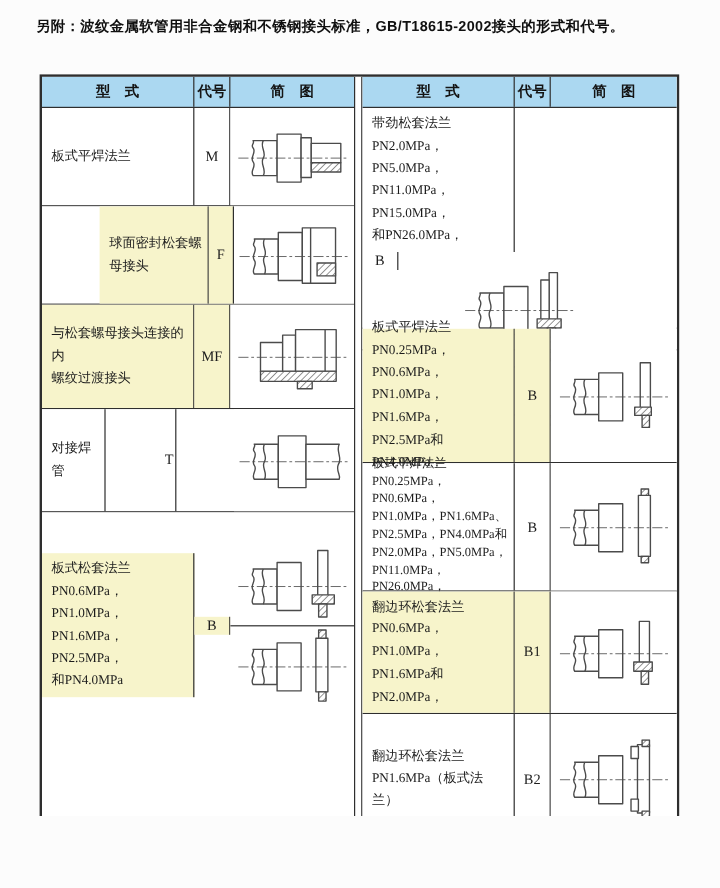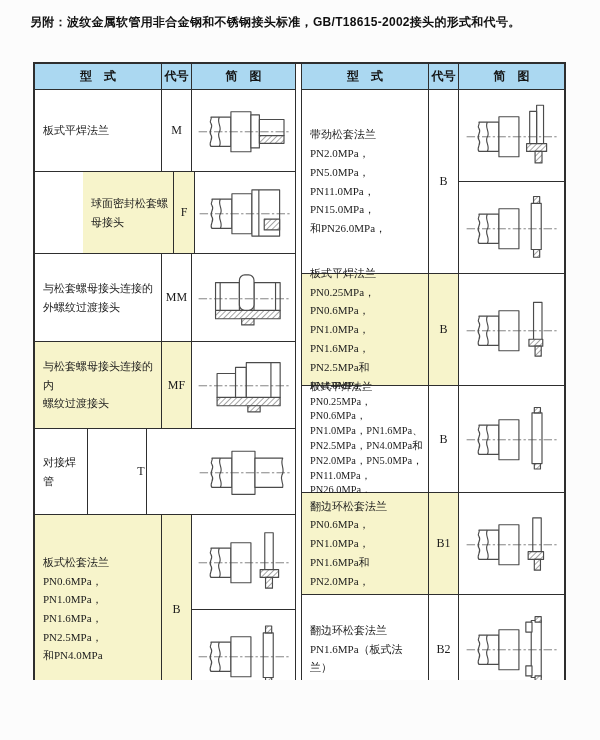--- a/index.html
+++ b/index.html
@@ -83,39 +83,20 @@
                   <path d="M33,24 C29,31 37,37 33,43 C29,49 37,55 33,62" fill="none" stroke="#4b4b4b" stroke-width="1.5" stroke-linejoin="round"></path>
                   <rect x="48" y="17" width="26" height="52" rx="0" fill="#fff" stroke="#4b4b4b" stroke-width="1.5" stroke-linejoin="round"></rect>
                   <rect x="74" y="12" width="36" height="60" rx="0" fill="#fff" stroke="#4b4b4b" stroke-width="1.5" stroke-linejoin="round"></rect>
                   <line x1="83" y1="12" x2="83" y2="72" stroke="#4b4b4b" stroke-width="1.5" stroke-linejoin="round"></line>
                   <rect x="90" y="50" width="20" height="14" rx="0" fill="url(#hch)" stroke="#4b4b4b" stroke-width="1.5" stroke-linejoin="round"></rect>
                   <line x1="6" y1="43" x2="124" y2="43" stroke="#4b4b4b" stroke-width="0.9" stroke-dasharray="11 3 3 3"></line>
                 </svg>
               </div>
             </div>
           </div>
-          <div class="row" style="height: 88px;">
-            <div class="cell type">与松套螺母接头连接的
-外螺纹过渡接头</div>
-            <div class="cell code">MM</div>
-            <div class="cell diagram">
-              <div class="sub">
-                <svg class="fit" viewBox="0 0 130 84">
-                  <rect x="28" y="58" width="84" height="11" rx="0" fill="url(#hch)" stroke="#4b4b4b" stroke-width="1.5" stroke-linejoin="round"></rect>
-                  <rect x="62" y="69" width="16" height="8" rx="0" fill="url(#hch)" stroke="#4b4b4b" stroke-width="1.5" stroke-linejoin="round"></rect>
-                  <rect x="28" y="22" width="31" height="36" rx="0" fill="#fff" stroke="#4b4b4b" stroke-width="1.5" stroke-linejoin="round"></rect>
-                  <rect x="78" y="22" width="34" height="36" rx="0" fill="#fff" stroke="#4b4b4b" stroke-width="1.5" stroke-linejoin="round"></rect>
-                  <rect x="59" y="12" width="19" height="46" rx="7" fill="#fff" stroke="#4b4b4b" stroke-width="1.5" stroke-linejoin="round"></rect>
-                  <line x1="34" y1="22" x2="34" y2="58" stroke="#4b4b4b" stroke-width="1.5" stroke-linejoin="round"></line>
-                  <line x1="106" y1="22" x2="106" y2="58" stroke="#4b4b4b" stroke-width="1.5" stroke-linejoin="round"></line>
-                  <line x1="6" y1="43" x2="124" y2="43" stroke="#4b4b4b" stroke-width="0.9" stroke-dasharray="11 3 3 3"></line>
-                </svg>
-              </div>
-            </div>
-          </div>
           <div class="row hl" style="height: 87px;">
             <div class="cell type">与松套螺母接头连接的内
 螺纹过渡接头</div>
             <div class="cell code">MF</div>
             <div class="cell diagram">
               <div class="sub">
                 <svg class="fit" viewBox="0 0 130 84">
                   <rect x="30" y="58" width="82" height="11" rx="0" fill="url(#hch)" stroke="#4b4b4b" stroke-width="1.5" stroke-linejoin="round"></rect>
                   <rect x="70" y="69" width="16" height="8" rx="0" fill="url(#hch)" stroke="#4b4b4b" stroke-width="1.5" stroke-linejoin="round"></rect>
                   <rect x="30" y="27" width="24" height="31" rx="0" fill="#fff" stroke="#4b4b4b" stroke-width="1.5" stroke-linejoin="round"></rect>
@@ -135,21 +116,21 @@
                 <svg class="fit" viewBox="0 0 130 84">
                   <path d="M22,24 H48 V62 H22 C18,57 26,52 22,47 C18,42 26,37 22,32 C19,29 24,27 22,24 Z" fill="#fff" stroke="#4b4b4b" stroke-width="1.5" stroke-linejoin="round"></path>
                   <path d="M33,24 C29,31 37,37 33,43 C29,49 37,55 33,62" fill="none" stroke="#4b4b4b" stroke-width="1.5" stroke-linejoin="round"></path>
                   <rect x="48" y="15" width="30" height="56" rx="0" fill="#fff" stroke="#4b4b4b" stroke-width="1.5" stroke-linejoin="round"></rect>
                   <path d="M78,24 H114 C110,32 118,39 113,46 C110,53 116,57 114,62 H78 Z" fill="#fff" stroke="#4b4b4b" stroke-width="1.5" stroke-linejoin="round"></path>
                   <line x1="6" y1="43" x2="124" y2="43" stroke="#4b4b4b" stroke-width="0.9" stroke-dasharray="11 3 3 3"></line>
                 </svg>
               </div>
             </div>
           </div>
-          <div class="row hl" style="height: 188px;">
+          <div class="row hl" style="height: 188px; align-items: center;">
             <div class="cell type">板式松套法兰
 PN0.6MPa，PN1.0MPa，
 PN1.6MPa，PN2.5MPa，
 和PN4.0MPa</div>
             <div class="cell code">B</div>
             <div class="cell diagram">
               <div class="sub">
                 <svg class="fit" viewBox="0 0 130 84">
                   <path d="M22,24 H48 V62 H22 C18,57 26,52 22,47 C18,42 26,37 22,32 C19,29 24,27 22,24 Z" fill="#fff" stroke="#4b4b4b" stroke-width="1.5" stroke-linejoin="round"></path>
                   <path d="M33,24 C29,31 37,37 33,43 C29,49 37,55 33,62" fill="none" stroke="#4b4b4b" stroke-width="1.5" stroke-linejoin="round"></path>
@@ -178,21 +159,21 @@
 
     <div class="divider"></div>
 
     <div class="half right">
       <div class="hrow">
         <div class="hcell w-type">型　式</div>
         <div class="hcell w-code">代号</div>
         <div class="hcell w-diag">简　图</div>
       </div>
       <div id="right-body">
-          <div class="row" style="height: 184px;">
+          <div class="row" style="height: 184px; flex-direction: column;">
             <div class="cell type">带劲松套法兰
 PN2.0MPa，PN5.0MPa，
 PN11.0MPa，PN15.0MPa，
 和PN26.0MPa，</div>
             <div class="cell code">B</div>
             <div class="cell diagram">
               <div class="sub">
                 <svg class="fit" viewBox="0 0 130 84">
                   <path d="M22,24 H48 V62 H22 C18,57 26,52 22,47 C18,42 26,37 22,32 C19,29 24,27 22,24 Z" fill="#fff" stroke="#4b4b4b" stroke-width="1.5" stroke-linejoin="round"></path>
                   <path d="M33,24 C29,31 37,37 33,43 C29,49 37,55 33,62" fill="none" stroke="#4b4b4b" stroke-width="1.5" stroke-linejoin="round"></path>

